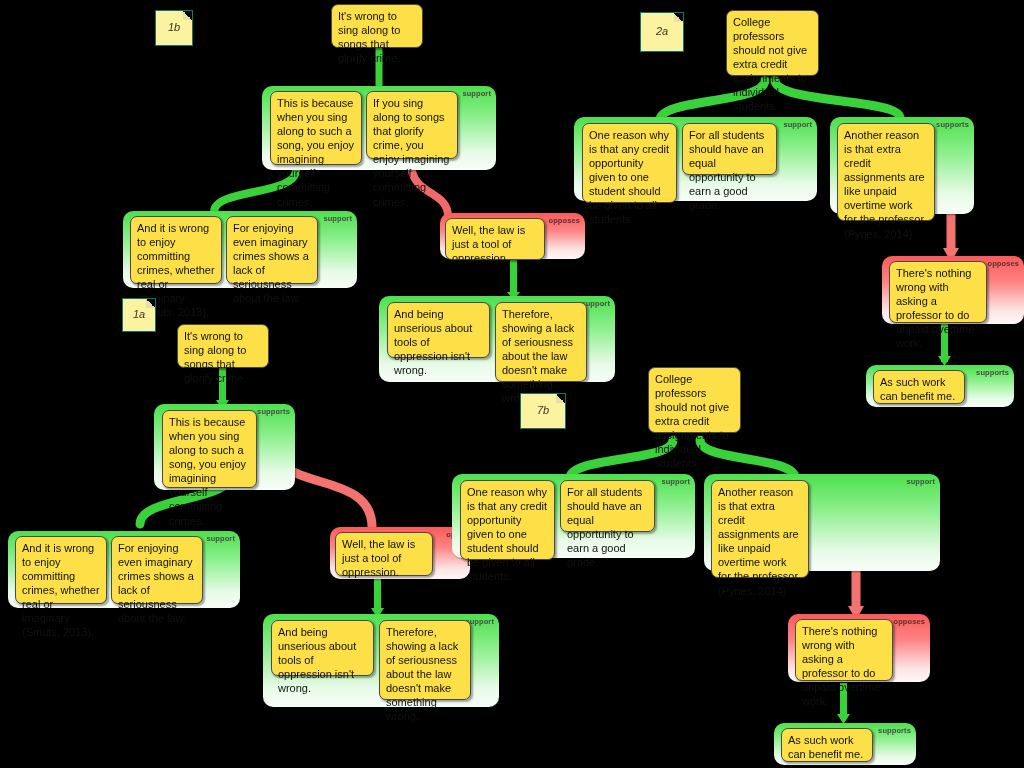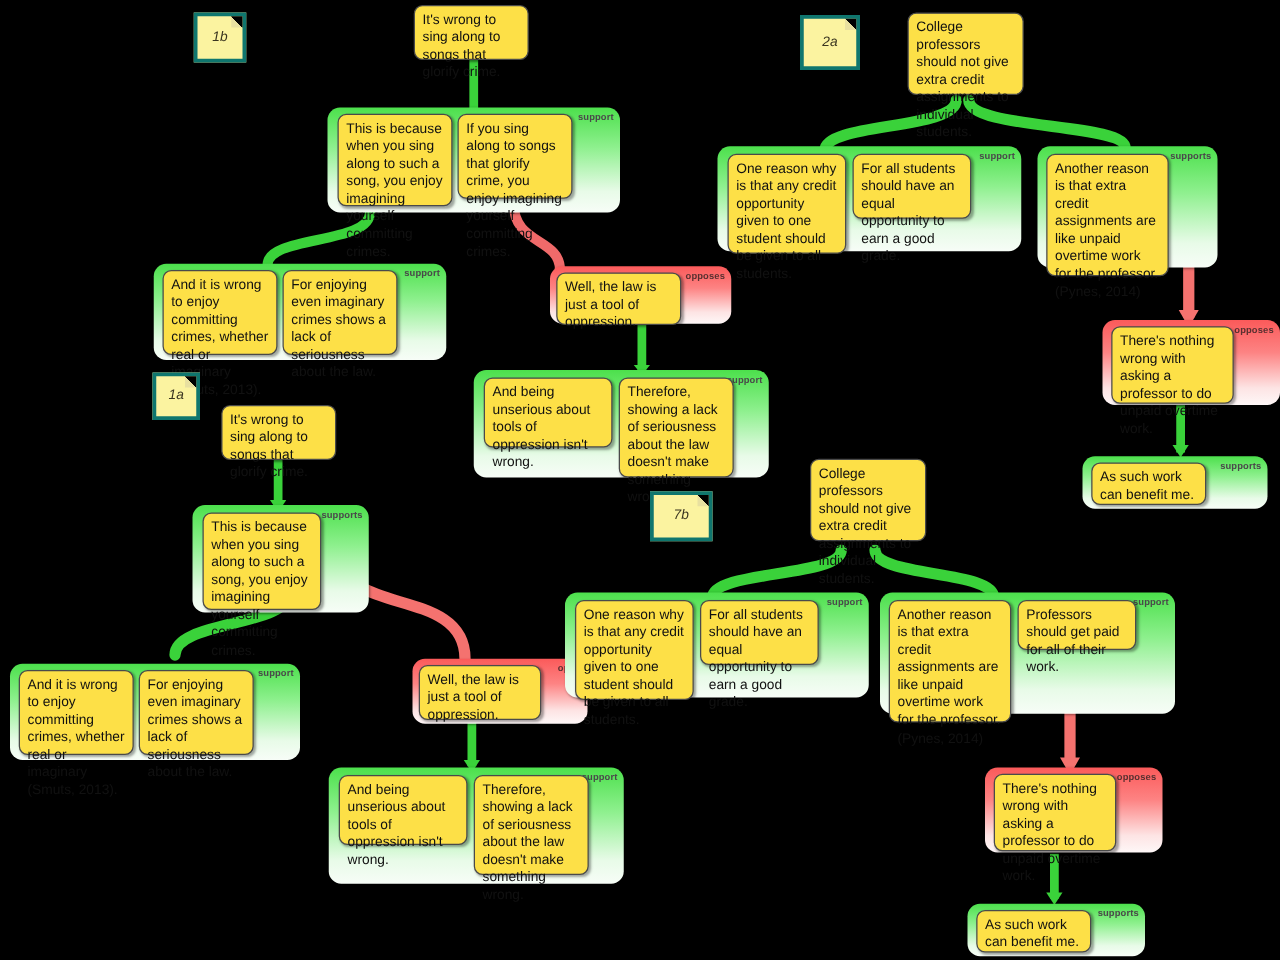--- a/index.html
+++ b/index.html
@@ -6,21 +6,21 @@
   body{
     width:1024px;height:768px;overflow:hidden;position:relative;
     font-family:"Liberation Sans","DejaVu Sans",sans-serif;
     color:#111;
   }
   #canvas{position:absolute;left:0;top:0;width:1024px;height:768px;}
   #links{position:absolute;left:0;top:0;width:1024px;height:768px;pointer-events:none;}
 
   
   .note{
-    position:absolute;background:#fbf3a0;border:3px solid #0f766e;
+    position:absolute;background:#fbf3a0;border:1px solid #0f766e;
     box-shadow:1px 1px 2px rgba(0,0,0,.35);
   }
   .note .fold{
     position:absolute;right:0;top:0;width:9px;height:9px;
     background:linear-gradient(225deg,#000 0 50%,#e8e0a0 50% 100%);
   }
   .note .lbl{
     position:absolute;left:0;right:0;top:50%;transform:translateY(-55%);
     text-align:center;font-size:11px;color:#3a3520;font-style:italic;
   }
@@ -204,21 +204,20 @@
 
   <div class="group support" style="left:452px;top:474px;width:243px;height:84px;">
     <span class="gtag">support</span>
     <div class="claim" style="left:8px;top:6px;width:95px;height:80px;">One reason why is that any credit opportunity given to one student should be given to all students.</div>
     <div class="claim" style="left:108px;top:6px;width:95px;height:52px;">For all students should have an equal opportunity to earn a good grade.</div>
   </div>
 
   <div class="group support" style="left:704px;top:474px;width:236px;height:97px;">
     <span class="gtag">support</span>
     <div class="claim" style="left:7px;top:6px;width:98px;height:98px;">Another reason is that extra credit assignments are like unpaid overtime work for the professor. (Pynes, 2014)</div>
-    <div class="claim" style="left:110px;top:6px;width:95px;height:40px;">Professors should get paid for all of their work.</div>
   </div>
 
   <div class="group oppose" style="left:788px;top:614px;width:142px;height:68px;">
     <span class="gtag">opposes</span>
     <div class="claim" style="left:7px;top:5px;width:98px;height:62px;">There's nothing wrong with asking a professor to do unpaid overtime work.</div>
   </div>
 
   <div class="group support" style="left:774px;top:723px;width:142px;height:42px;">
     <span class="gtag">supports</span>
     <div class="claim" style="left:7px;top:5px;width:92px;height:34px;">As such work can benefit me.</div>

